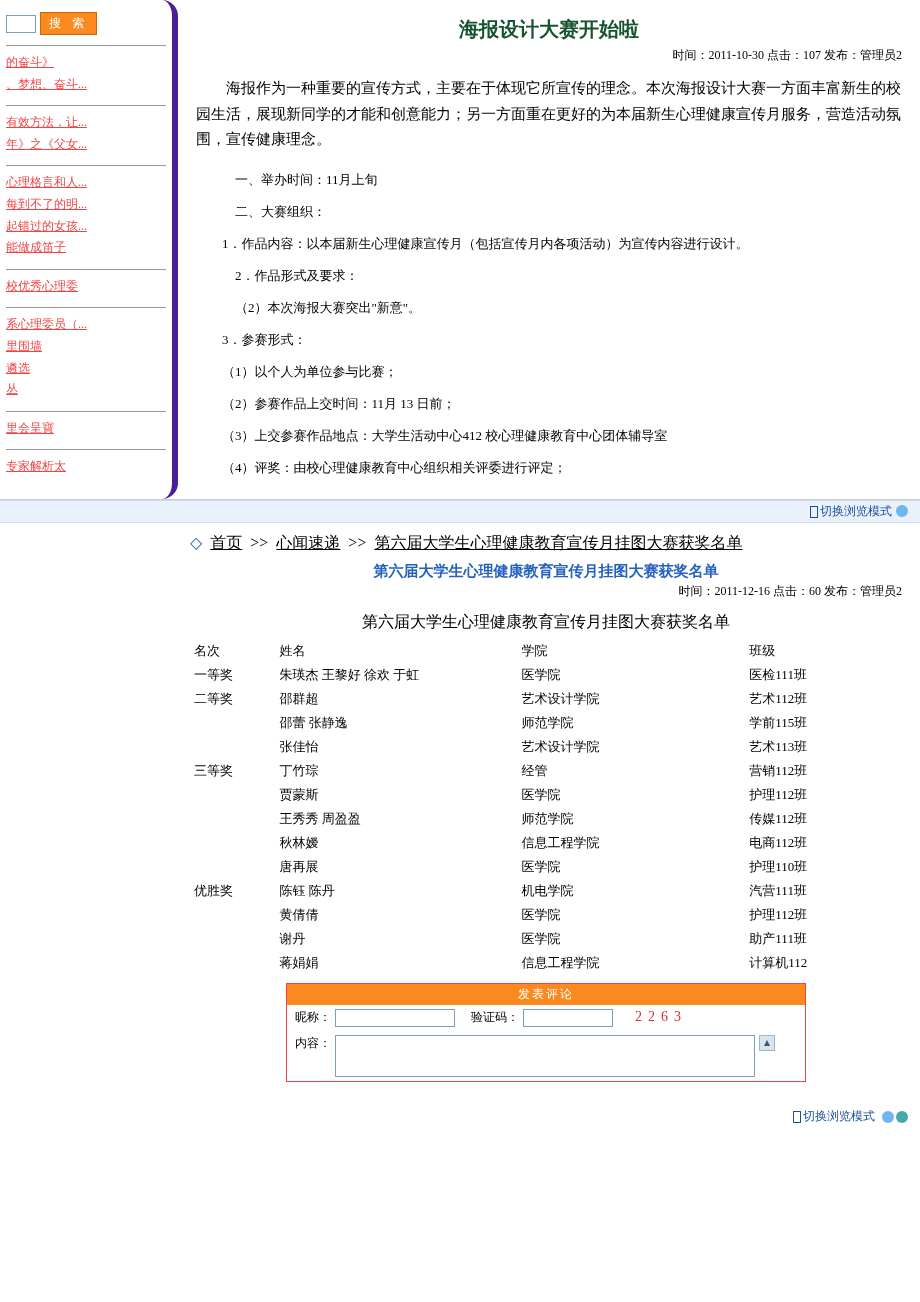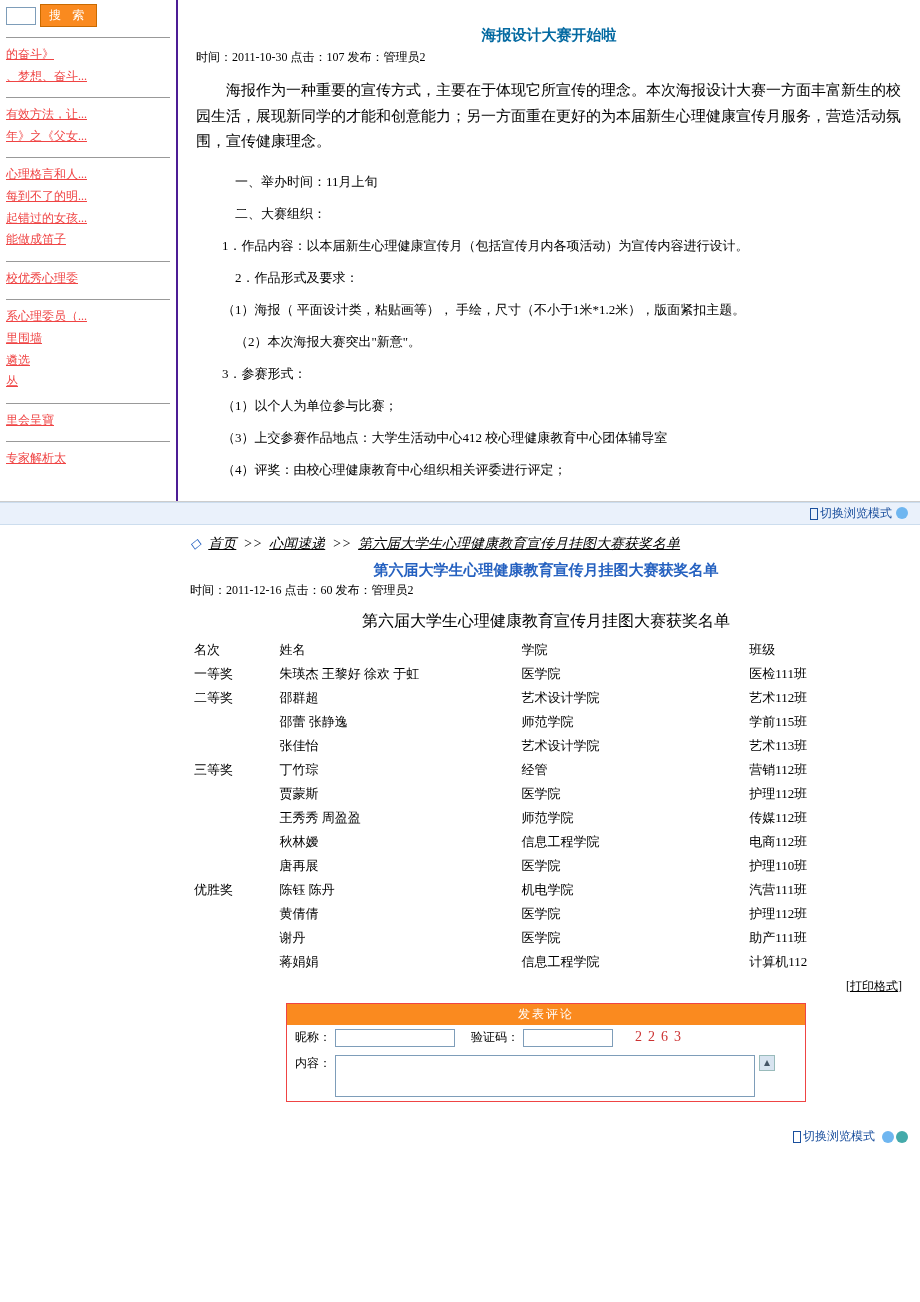--- a/index.html
+++ b/index.html
@@ -1,34 +1,34 @@
 <!DOCTYPE html>
 <html><head>
 <meta charset="utf-8">
 <style>
 * { margin: 0; padding: 0; box-sizing: border-box; }
 body { font-family: SimSun, serif; font-size: 12px; color: #000; background: #fff; width: 920px; }
 .top-section { display: flex; border-bottom: 1px solid #ccc; }
-.sidebar { width: 178px; border-right: 2px solid #4c1d95; padding: 0 6px 10px 6px; }
+.sidebar { width: 178px; border-right: 6px solid #4c1d95; padding: 8px 6px 10px 6px; border-radius: 16px; }
 .search-row { display: flex; align-items: center; margin-bottom: 10px; margin-top: 4px; }
 .search-input { width: 30px; height: 18px; border: 1px solid #7e9db9; margin-right: 4px; }
 .search-btn { background: #fa8a1f; color: #fff; border: 1px solid #c96a00; padding: 2px 8px; font-size: 12px; letter-spacing: 4px; cursor: pointer; }
 .sidebar hr { border: none; border-top: 1px solid #999; margin: 10px 0 6px 0; }
 .side-link { display: block; color: #ef4444; text-decoration: underline; line-height: 1.8; font-size: 12px; }
 .main { flex: 1; padding: 8px 18px 12px 18px; }
-.title { text-align: center; color: #0369a1; font-size: 15px; font-weight: bold; margin: 18px 0 4px 0; }
-.meta { text-align: left; font-size: 12px; color: #000; margin-bottom: 12px; }
+.title { text-align: center; color: #14532d; font-size: 20px; font-weight: bold; margin: 8px 0 4px 0; }
+.meta { text-align: right; font-size: 12px; color: #000; margin-bottom: 12px; }
 .intro { font-size: 15px; line-height: 1.7; text-indent: 2em; margin-bottom: 14px; }
 .para { font-size: 13px; line-height: 2.0; text-indent: 2em; margin-bottom: 6px; }
 .para.more { text-indent: 3em; }
 .switch-bar { text-align: right; padding: 2px 12px; background: #eaf1fb; border-top: 1px solid #cde; border-bottom: 1px solid #cde; font-size: 12px; color: #1a4f9d; }
 .switch-bar .ico { display:inline-block; width:12px; height:12px; border-radius:50%; background:#6fb6f0; vertical-align:middle; margin-left:4px; position:relative; top:-1px;}
 .switch-bar .rect { display:inline-block; width:8px; height:12px; border:1px solid #1a4f9d; vertical-align:middle; margin-right:2px;}
 .second { padding: 10px 18px 14px 190px; }
-.crumb { font-size: 14px; margin-bottom: 0; font-style: italic; }
+.crumb { font-size: 16px; margin-bottom: 0; }
 .crumb a { color: #000; text-decoration: underline; }
 .crumb .arrow { color:#2561c0; margin-right:4px;}
 .title2 { text-align: center; color: #2561c0; font-size: 15px; font-weight: bold; margin: 8px 0 2px 0; }
 .big { text-align: center; font-size: 16px; margin: 8px 0 6px 0; }
 .tab { width: 100%; font-size: 13px; border-collapse: collapse; }
 .tab td { padding: 3px 4px; text-align: left; vertical-align: top; }
 .tab .c1{ width:12%;} .tab .c2{ width:34%;} .tab .c3{ width:32%;} .tab .c4{ width:22%;}
 .printfmt { text-align: right; font-size: 12px; margin-top: 4px; }
 .printfmt a{ color:#000; text-decoration:underline;}
 .comment-box { margin: 8px 96px 0 96px; border:1px solid #ef4444; }
@@ -78,24 +78,24 @@
   </div>
 
   <div class="main">
     <div class="title">海报设计大赛开始啦</div>
     <div class="meta">时间：2011-10-30 点击：107 发布：管理员2</div>
     <p class="intro">海报作为一种重要的宣传方式，主要在于体现它所宣传的理念。本次海报设计大赛一方面丰富新生的校园生活，展现新同学的才能和创意能力；另一方面重在更好的为本届新生心理健康宣传月服务，营造活动氛围，宣传健康理念。</p>
     <p class="para more">一、举办时间：11月上旬</p>
     <p class="para more">二、大赛组织：</p>
     <p class="para">1．作品内容：以本届新生心理健康宣传月（包括宣传月内各项活动）为宣传内容进行设计。</p>
     <p class="para more">2．作品形式及要求：</p>
-    <p class="para">（1）海报（ 平面设计类，粘贴画等）， 手绘，尺寸（不小于1米*1.2米），版面紧扣主题。</p>
     <p class="para more">（2）本次海报大赛突出"新意"。</p>
     <p class="para">3．参赛形式：</p>
     <p class="para">（1）以个人为单位参与比赛；</p>
+    <p class="para">（2）参赛作品上交时间：11月 13 日前；</p>
     <p class="para">（3）上交参赛作品地点：大学生活动中心412 校心理健康教育中心团体辅导室</p>
     <p class="para">（4）评奖：由校心理健康教育中心组织相关评委进行评定；</p>
   </div>
 </div>
 
 <div class="switch-bar">
   <span class="rect"></span><span>切换浏览模式</span><span class="ico"></span>
 </div>
 
 <div class="second">
@@ -193,21 +193,20 @@
         </tr>
         <tr>
           <td class="c1"></td>
           <td class="c2">蒋娟娟</td>
           <td class="c3">信息工程学院</td>
           <td class="c4">计算机112</td>
         </tr>
       </tbody>
   </table>
 
-  <div class="printfmt"><a>[打印格式]</a></div>
 
   <div class="comment-box">
     <div class="comment-head">发表评论</div>
     <div class="comment-row">
       <label>昵称：</label>
       <input class="tinput" style="">
       <label>验证码：</label>
       <input class="tinput" style="width: 90px;">
       <span class="captcha">2263</span>
     </div>

